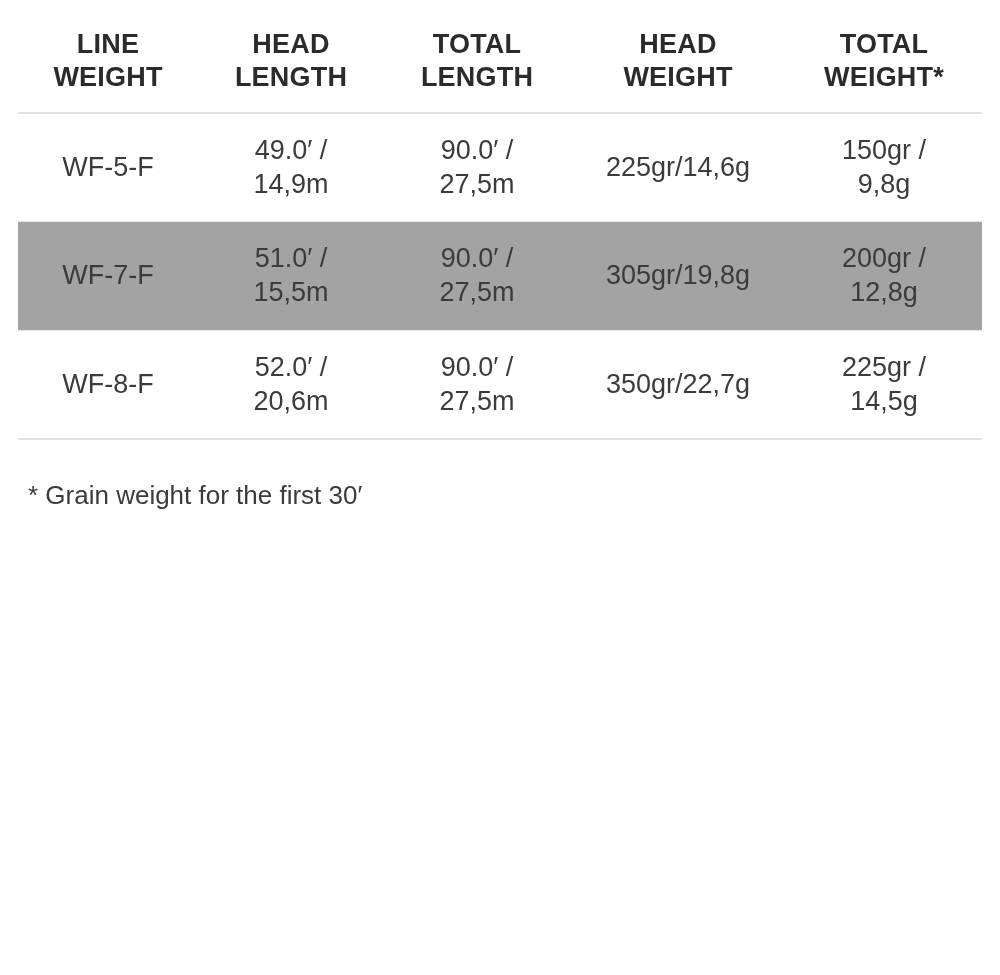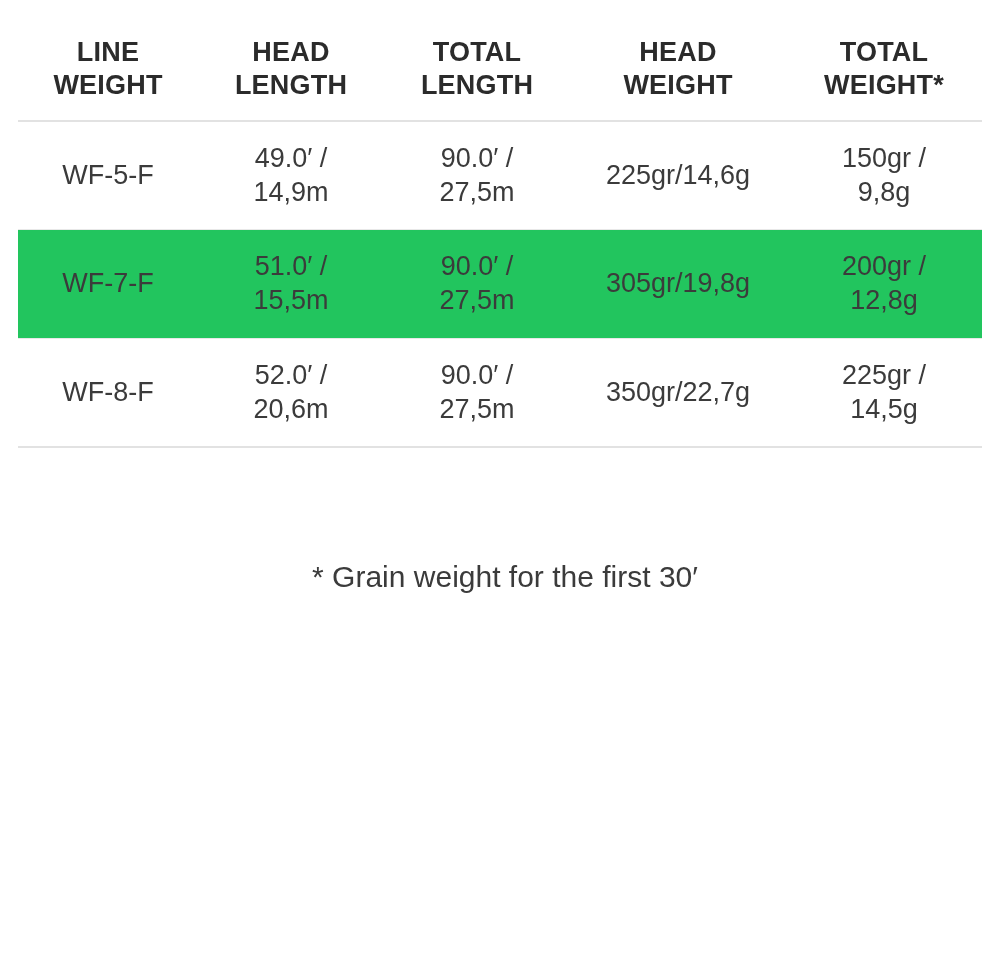--- a/index.html
+++ b/index.html
@@ -16,21 +16,20 @@
   }
   .spec-wrap {
     width: 1000px;
     box-sizing: border-box;
     padding: 0 18px;
   }
   table.spec-table {
     width: 964px;
     border-collapse: collapse;
     table-layout: fixed;
-    margin-top: 8px;
   }
   table.spec-table th {
     font-size: 27px;
     font-weight: bold;
     line-height: 1.22;
     color: #2b2b2b;
     text-align: center;
     vertical-align: bottom;
     padding: 28px 4px 18px 4px;
     letter-spacing: 0.2px;
@@ -43,37 +42,37 @@
     line-height: 1.25;
     color: #3b3b3b;
     text-align: center;
     vertical-align: middle;
     padding: 20px 4px;
     border-bottom: 1px solid #e8e8e8;
     height: 104px;
     box-sizing: border-box;
   }
   tbody tr.row-alt {
-    background: #22c55e;
+    background: #a3a3a3;
   }
   tbody tr:last-child td {
     border-bottom: 2px solid #e2e2e2;
   }
   col.c-line   { width: 180px; }
   col.c-head   { width: 186px; }
   col.c-total  { width: 186px; }
   col.c-hw     { width: 216px; }
   col.c-gw     { width: 196px; }
   .cell-two-line {
     display: block;
   }
   .footnote {
-    margin-top: 112px;
-    text-align: center;
-    font-size: 30px;
+    margin-top: 40px;
+    text-align: left;
+    font-size: 26px;
     color: #3b3b3b;
     padding-left: 10px;
   }
 </style>
 </head>
 <body>
 
 <div class="spec-wrap">
   <table class="spec-table">
     <colgroup>

